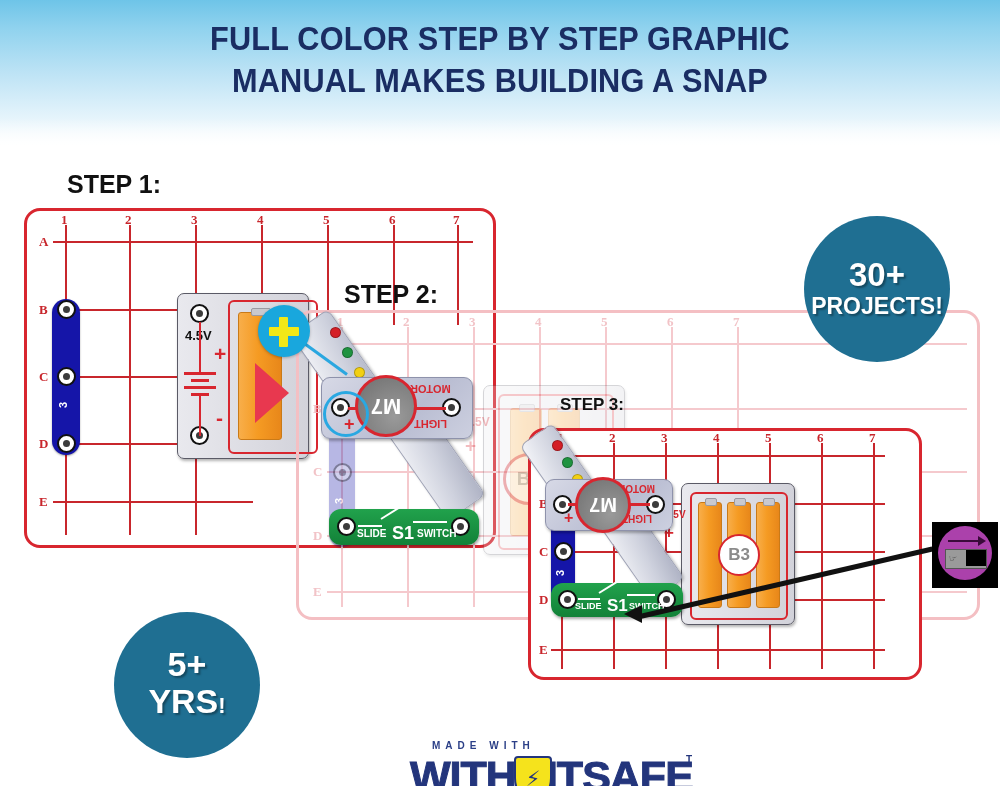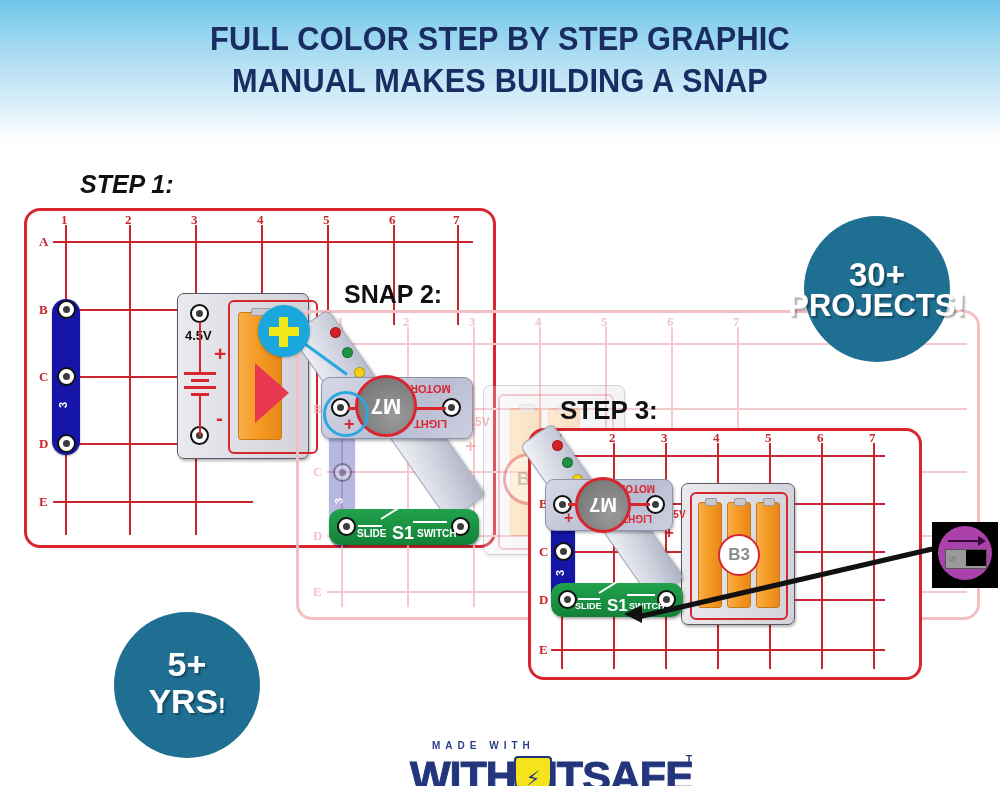--- a/index.html
+++ b/index.html
@@ -107,21 +107,21 @@
 
 <div class="header">
   <div class="header-inner">
     <div class="title-line">FULL COLOR STEP BY STEP GRAPHIC</div>
     <div class="title-line">MANUAL MAKES BUILDING A SNAP</div>
   </div>
 </div>
 <div class="header-fade"></div>
 <div class="hdr-band"></div>
 
-<div class="blk" style="left:80px;top:170px;font-size:25px;font-style:italic;">STEP 1:</div>
+<div class="blk" style="left:67px;top:170px;font-size:25px;">STEP 1:</div>
 
 <div class="board" style="left:24px;top:208px;width:472px;height:340px;">
 
   <div class="gl" style="left:38px;top:14px;width:2px;height:310px;"></div>
   <div class="gl" style="left:102px;top:14px;width:2px;height:310px;"></div>
   <div class="gl" style="left:168px;top:14px;width:2px;height:310px;"></div>
   <div class="gl" style="left:234px;top:14px;width:2px;height:100px;"></div>
   <div class="gl" style="left:300px;top:14px;width:2px;height:100px;"></div>
   <div class="gl" style="left:366px;top:14px;width:2px;height:100px;"></div>
   <div class="gl" style="left:430px;top:14px;width:2px;height:100px;"></div>
@@ -166,21 +166,21 @@
     <div class="bsym" style="left:6px;top:92px;width:32px;height:3px;"></div>
     <div class="bsym" style="left:13px;top:99px;width:18px;height:3px;"></div>
     <div class="schem-line" style="left:21px;top:102px;width:2px;height:40px;"></div>
 
     <div class="batt-in" style="left:50px;top:6px;width:86px;height:150px;"></div>
     <div class="cell" style="left:60px;top:18px;width:42px;height:126px;"></div>
   </div>
   <div class="arrow-red" style="left:228px;top:152px;"></div>
 </div>
 
-<div class="blk" style="left:344px;top:280px;font-size:25px;">SNAP 2:</div>
+<div class="blk" style="left:344px;top:280px;font-size:25px;">STEP 2:</div>
 
 <div class="board faded" style="left:296px;top:310px;width:684px;height:310px;">
   <div class="gl" style="left:42px;top:14px;width:2px;height:280px;"></div>
   <div class="gl" style="left:108px;top:14px;width:2px;height:280px;"></div>
   <div class="gl" style="left:174px;top:14px;width:2px;height:280px;"></div>
   <div class="gl" style="left:240px;top:14px;width:2px;height:280px;"></div>
   <div class="gl" style="left:306px;top:14px;width:2px;height:280px;"></div>
   <div class="gl" style="left:372px;top:14px;width:2px;height:280px;"></div>
   <div class="gl" style="left:438px;top:14px;width:2px;height:280px;"></div>
   <div class="gl" style="left:28px;top:30px;width:640px;height:2px;"></div>
@@ -248,21 +248,21 @@
     <div style="position:absolute;left:88px;top:19px;color:#fff;font-size:10px;font-weight:bold;">SWITCH</div>
   </div>
 </div>
 
 <div class="lead" style="left:292px;top:333px;width:68px;transform:rotate(36deg);"></div>
 <div class="callout" style="left:258px;top:305px;width:52px;height:52px;">
   <div class="p1" style="left:11px;top:22px;width:30px;height:9px;"></div>
   <div class="p2" style="left:21px;top:12px;width:9px;height:30px;"></div>
 </div>
 
-<div class="blk" style="left:560px;top:395px;font-size:26px;">STEP 3:</div>
+<div class="blk" style="left:560px;top:395px;font-size:17px;">STEP 3:</div>
 
 <div class="board" style="left:528px;top:428px;width:394px;height:252px;">
   <div class="gl" style="left:30px;top:12px;width:2px;height:226px;"></div>
   <div class="gl" style="left:82px;top:12px;width:2px;height:226px;"></div>
   <div class="gl" style="left:134px;top:12px;width:2px;height:226px;"></div>
   <div class="gl" style="left:186px;top:12px;width:2px;height:226px;"></div>
   <div class="gl" style="left:238px;top:12px;width:2px;height:226px;"></div>
   <div class="gl" style="left:290px;top:12px;width:2px;height:226px;"></div>
   <div class="gl" style="left:342px;top:12px;width:2px;height:226px;"></div>
   <div class="gl" style="left:20px;top:24px;width:334px;height:2px;"></div>
@@ -340,21 +340,21 @@
   <div style="position:absolute;left:46px;top:14px;width:0;height:0;border-top:5px solid transparent;
               border-bottom:5px solid transparent;border-left:8px solid #3a0a3a;"></div>
   <div class="inset-sw" style="left:13px;top:27px;width:40px;height:18px;">
     <div class="inset-sw-b" style="left:20px;top:0;width:20px;height:16px;"></div>
     <div style="position:absolute;left:3px;top:3px;font-size:9px;color:#222;">☞</div>
   </div>
 </div>
 
 <div class="badge-circle" style="left:804px;top:216px;width:146px;height:146px;">
   <div style="font-size:33px;line-height:34px;">30+</div>
-  <div style="font-size:31px;line-height:28px;">PROJECTS!</div>
+  <div style="font-size:23px;line-height:28px;">PROJECTS!</div>
 </div>
 
 <div class="badge-circle" style="left:114px;top:612px;width:146px;height:146px;">
   <div style="font-size:34px;line-height:36px;">5+</div>
   <div style="font-size:34px;line-height:38px;">
     <span>YRS</span><span style="font-size:22px;">!</span>
   </div>
 </div>
 
 <div class="logo">

